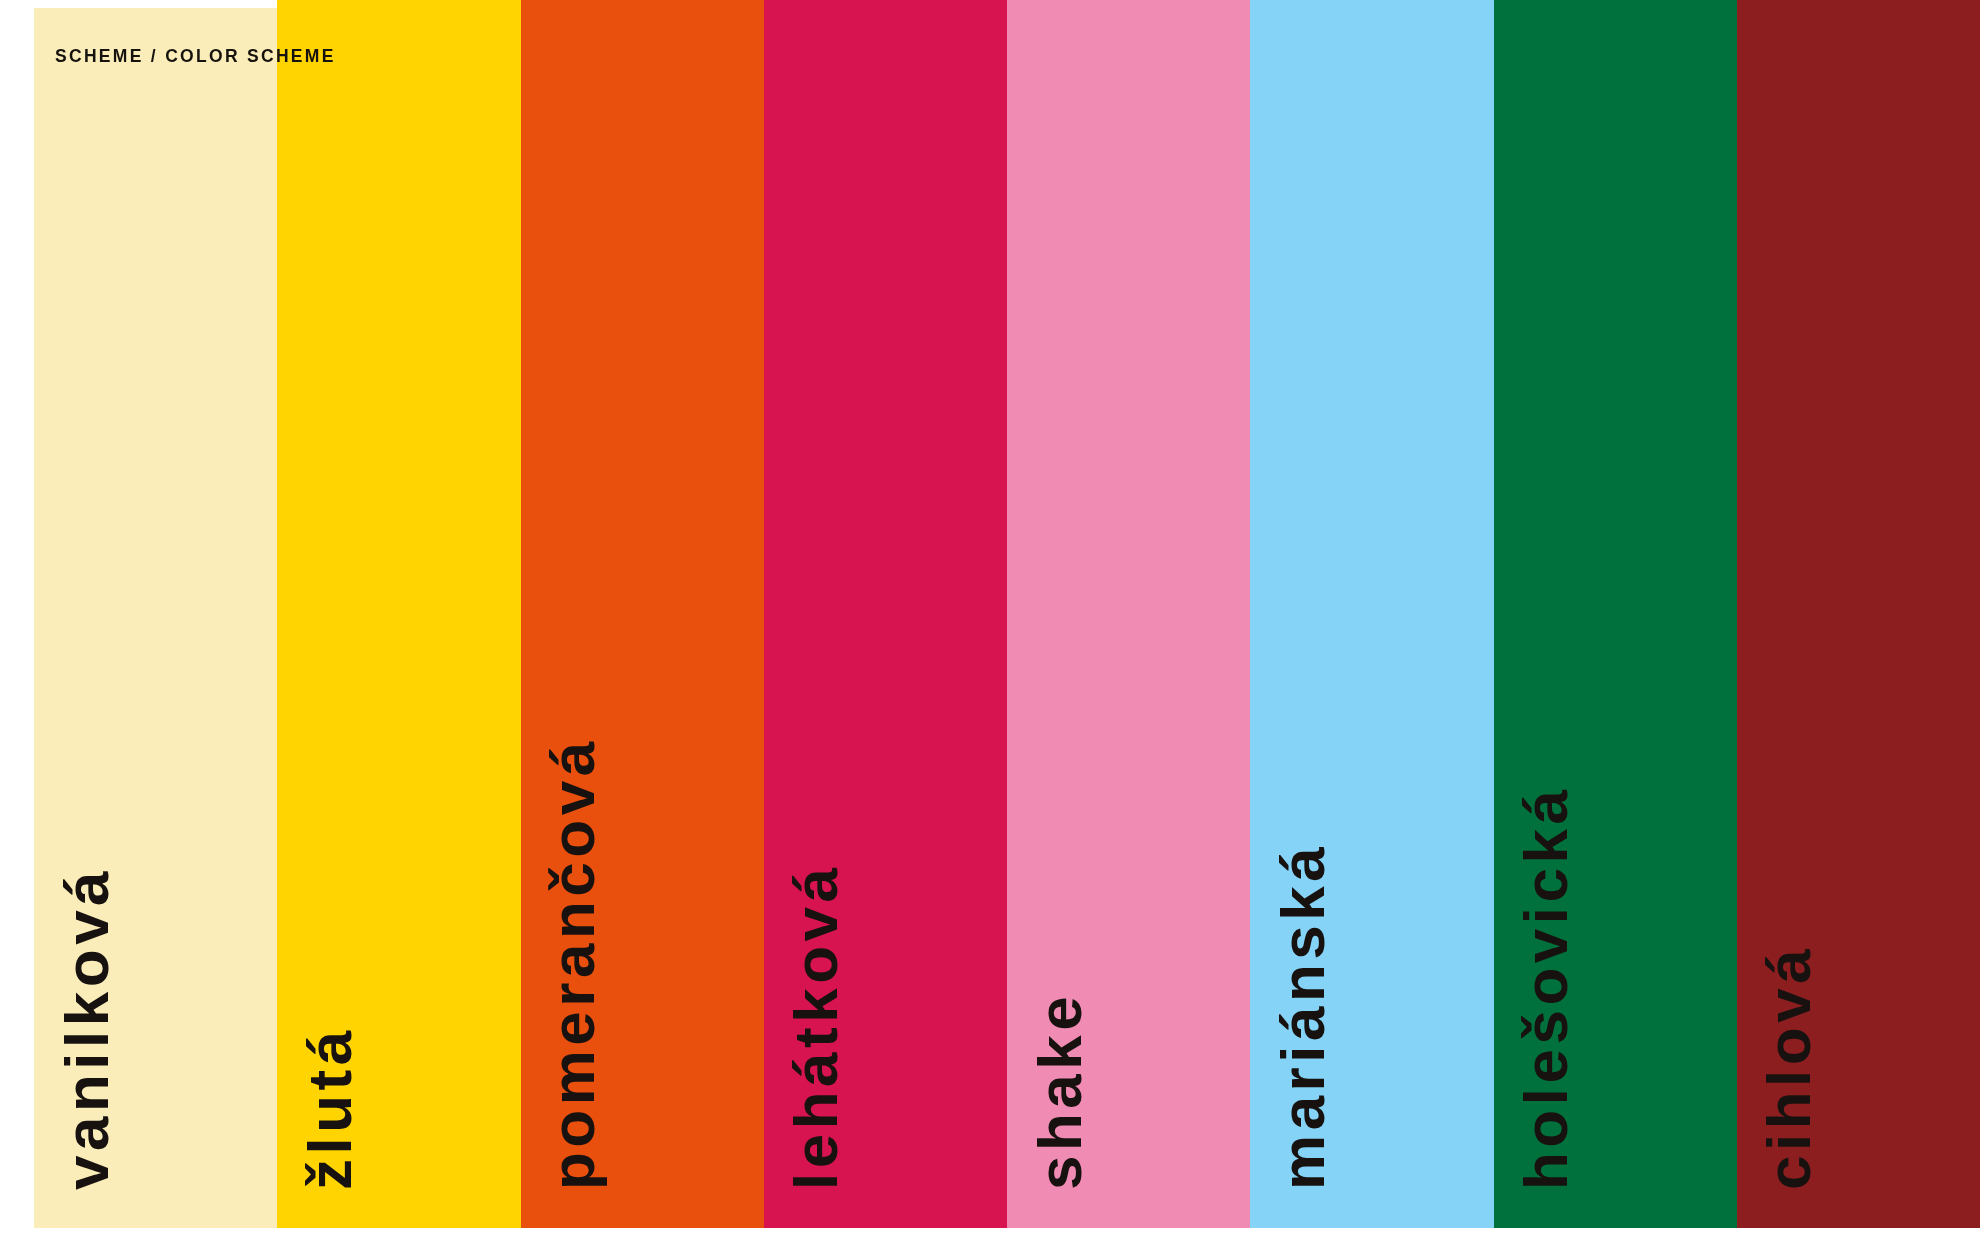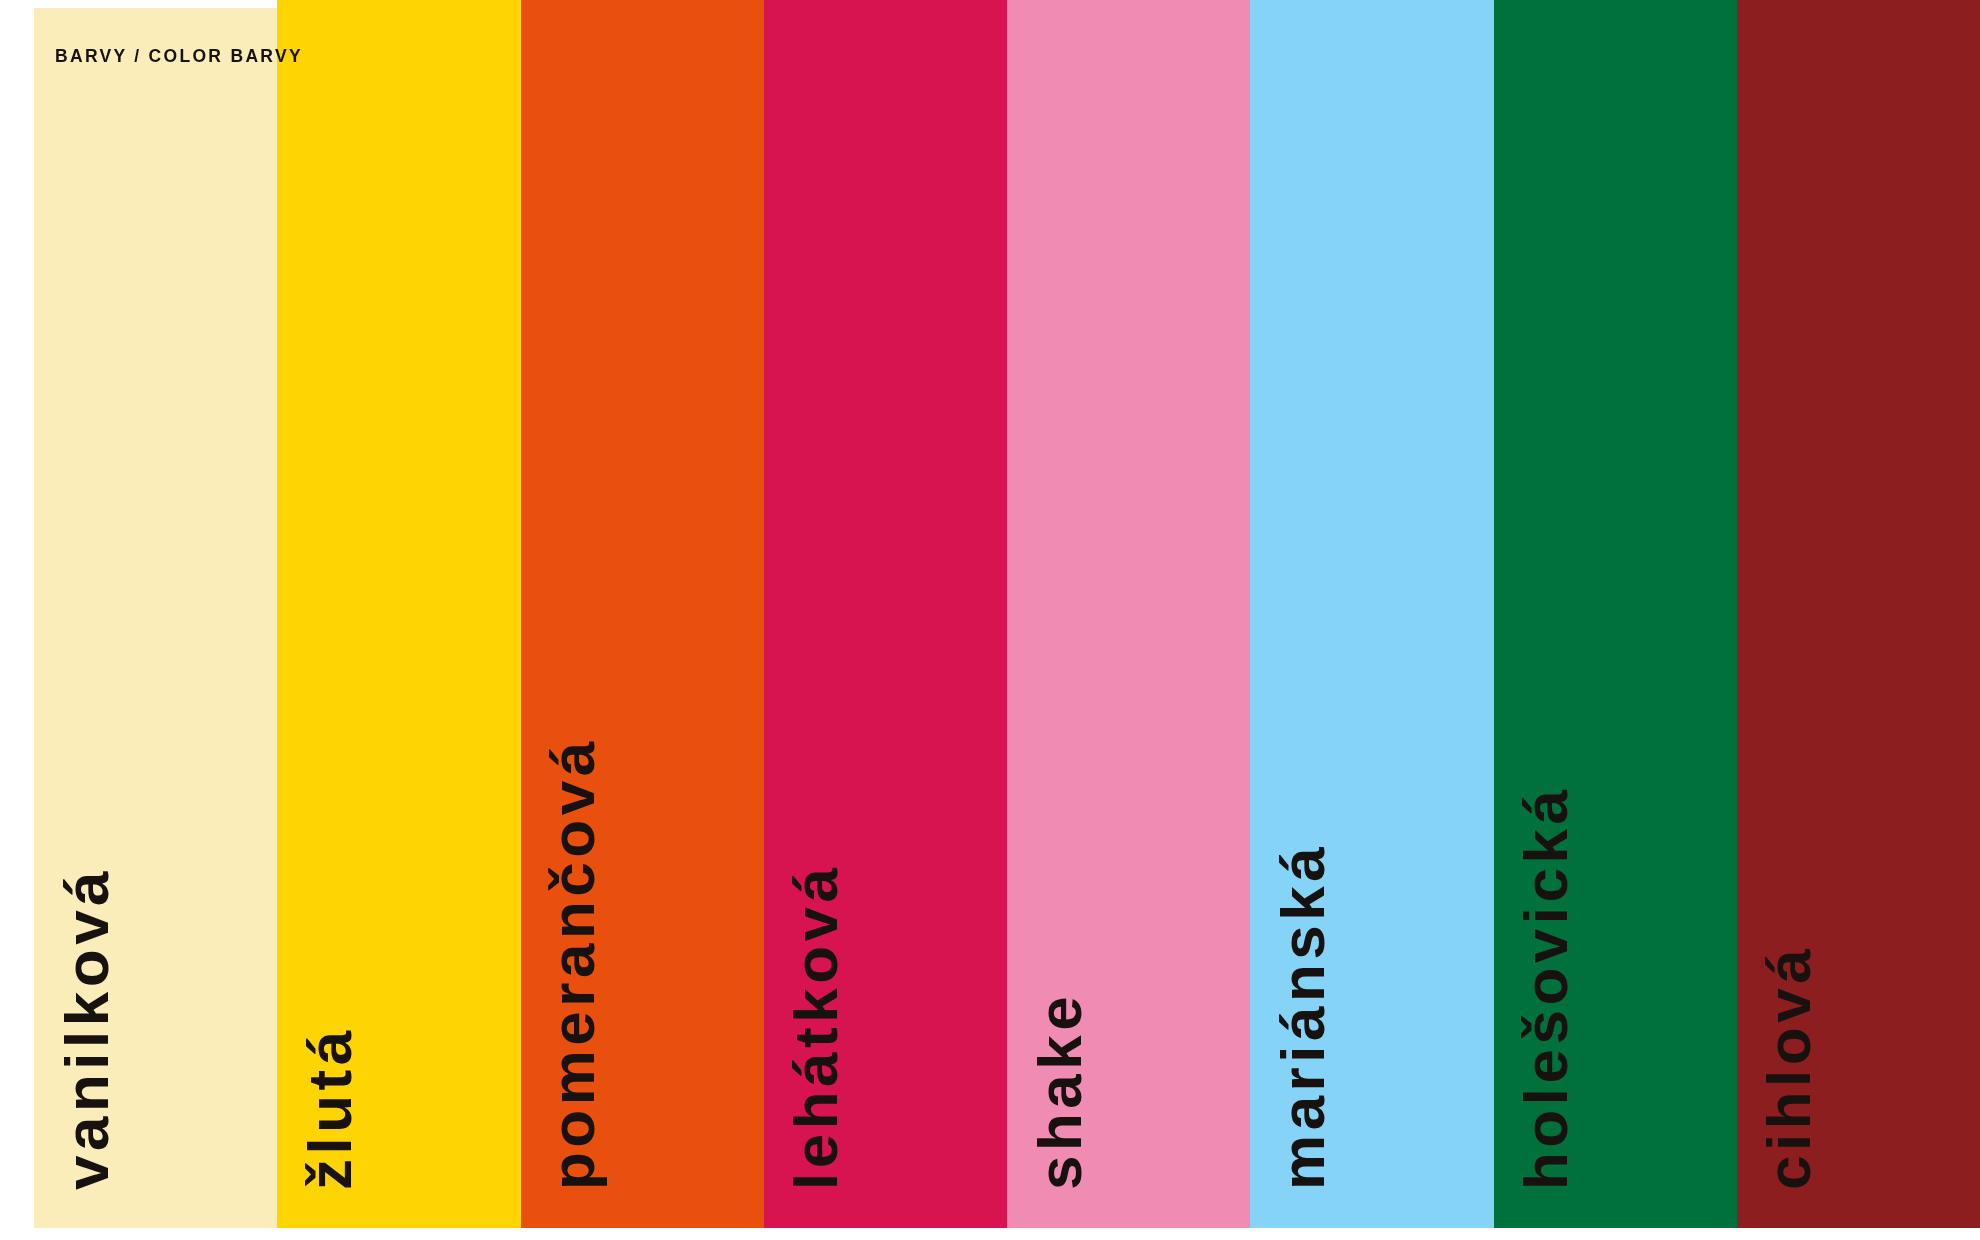--- a/index.html
+++ b/index.html
@@ -120,15 +120,15 @@
     <div class="swatch mid-swatch" style="background-color: rgb(0, 113, 60);">
       <span class="swatch-label" style="color: rgb(23, 18, 15);">holešovická</span>
     </div>
 
     <div class="swatch last-swatch" style="background-color: rgb(141, 30, 32);">
       <span class="swatch-label" style="color: rgb(23, 18, 15);">cihlová</span>
     </div>
 
   </div>
 
-  <div class="board-caption">BARVY / COLOR BARVY</div>
+  <div class="board-caption">SCHEME / COLOR SCHEME</div>
 
 </div>
 
 </body></html>

